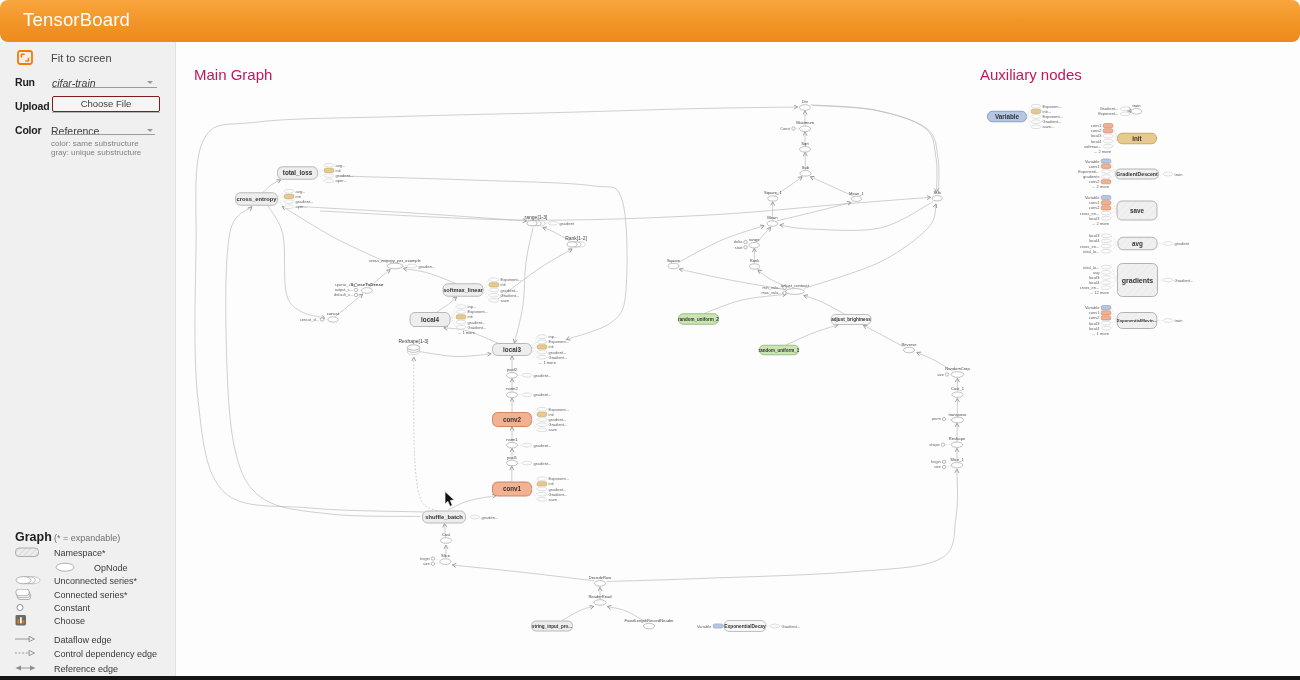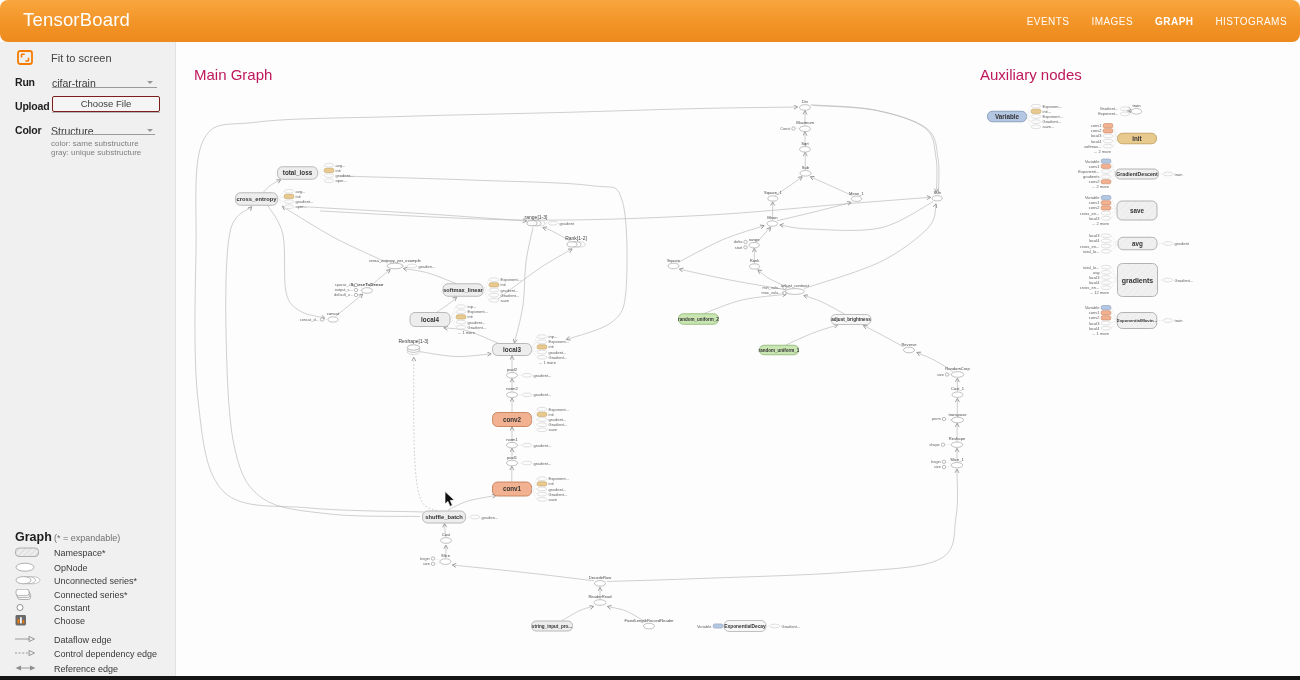--- a/index.html
+++ b/index.html
@@ -47,47 +47,41 @@
   #graph-svg { position:absolute; left:0; top:0; }
   #footerbar { position:absolute; left:0; top:676px; width:1300px; height:4px; background:#151515; }
 </style>
 </head>
 <body>
 
 <div id="app">
 
   <div id="header">
     <div id="tb-title">TensorBoard</div>
-    <div id="nav">
-        <div class="nav-item">EVENTS</div>
-        <div class="nav-item">IMAGES</div>
-        <div class="nav-item active">GRAPH</div>
-        <div class="nav-item">HISTOGRAMS</div>
-      </div>
   </div>
 
   <div id="sidebar">
     <svg id="fit-icon" viewBox="0 0 16 15">
       <rect x="1" y="1" width="14" height="13" rx="2.2" fill="none" stroke="#f57c00" stroke-width="1.8"></rect>
       <path d="M4.5 7.5 v-2.6 a0.6 0.6 0 0 1 0.6 -0.6 h2.6" fill="none" stroke="#f57c00" stroke-width="1.6"></path>
       <path d="M11.5 7.8 v2.6 a0.6 0.6 0 0 1 -0.6 0.6 h-2.6" fill="none" stroke="#f57c00" stroke-width="1.6"></path>
     </svg>
     <div id="fit-label">Fit to screen</div>
 
     <div class="sb-abs sb-label" style="left:15px;top:34px;">Run</div>
-    <div class="sb-abs sb-value" style="left:52px;top:34.5px;">cifar-train</div>
+    <div class="sb-abs sb-value" style="left:52px;top:34.5px;font-style:italic;">cifar-train</div>
     <div class="sb-underline" style="left:52px;top:45px;width:105px;"></div>
     <div class="sb-caret" style="left:147px;top:39px;"></div>
 
     <div class="sb-abs sb-label" style="left:15px;top:58px;">Upload</div>
     <button id="choose-file-btn">Choose File</button>
     <div class="sb-underline" style="left:52px;top:69.5px;width:108px;background:#b5b5b5;"></div>
 
     <div class="sb-abs sb-label" style="left:15px;top:82px;">Color</div>
-    <div class="sb-abs sb-value" style="left:51px;top:82.5px;">Structure</div>
+    <div class="sb-abs sb-value" style="left:51px;top:82.5px;">Reference</div>
     <div class="sb-underline" style="left:51px;top:91.5px;width:104px;"></div>
     <div class="sb-caret" style="left:147px;top:87px;"></div>
 
     <div class="sb-note" style="left:51px;top:96.5px;">color: same substructure</div>
     <div class="sb-note" style="left:51px;top:106px;">gray: unique substructure</div>
 
     <div id="legend">
       <div id="legend-title">Graph</div>
       <div id="legend-sub">(* = expandable)</div>
       <div id="legend-rows">
@@ -96,21 +90,21 @@
               <defs>
                 <pattern id="hatchL" width="4" height="4" patternUnits="userSpaceOnUse" patternTransform="rotate(45)">
                   <rect x="0" y="0" width="4" height="4" fill="#ededed"></rect>
                   <line x1="0" y1="0" x2="0" y2="4" stroke="#d2d2d2" stroke-width="1.4"></line>
                 </pattern>
               </defs>
               <rect x="0.5" y="1" width="23" height="8.5" rx="3.5" fill="url(#hatchL)" stroke="#9d9d9d" stroke-width="0.8"></rect>
             </svg>
             <div class="legend-lb">Namespace*</div>
           </div>
-          <div class="legend-row" style="top: 31px;">
+          <div class="legend-row" style="top: 31px; margin-left: 40px;">
             <svg class="legend-ic" viewBox="0 0 26 12">
               <ellipse cx="10" cy="5.2" rx="9" ry="4" fill="#fff" stroke="#9d9d9d" stroke-width="0.8"></ellipse>
             </svg>
             <div class="legend-lb">OpNode</div>
           </div>
           <div class="legend-row" style="top: 44px;">
             <svg class="legend-ic" viewBox="0 0 26 12">
               <ellipse cx="17.5" cy="5.2" rx="7.5" ry="3.6" fill="#fff" stroke="#b8b8b8" stroke-width="0.8"></ellipse>
               <ellipse cx="13" cy="5.2" rx="7.5" ry="3.6" fill="#fff" stroke="#aaaaaa" stroke-width="0.8"></ellipse>
               <ellipse cx="8.5" cy="5.2" rx="7.5" ry="3.6" fill="#fff" stroke="#9d9d9d" stroke-width="0.8"></ellipse>

